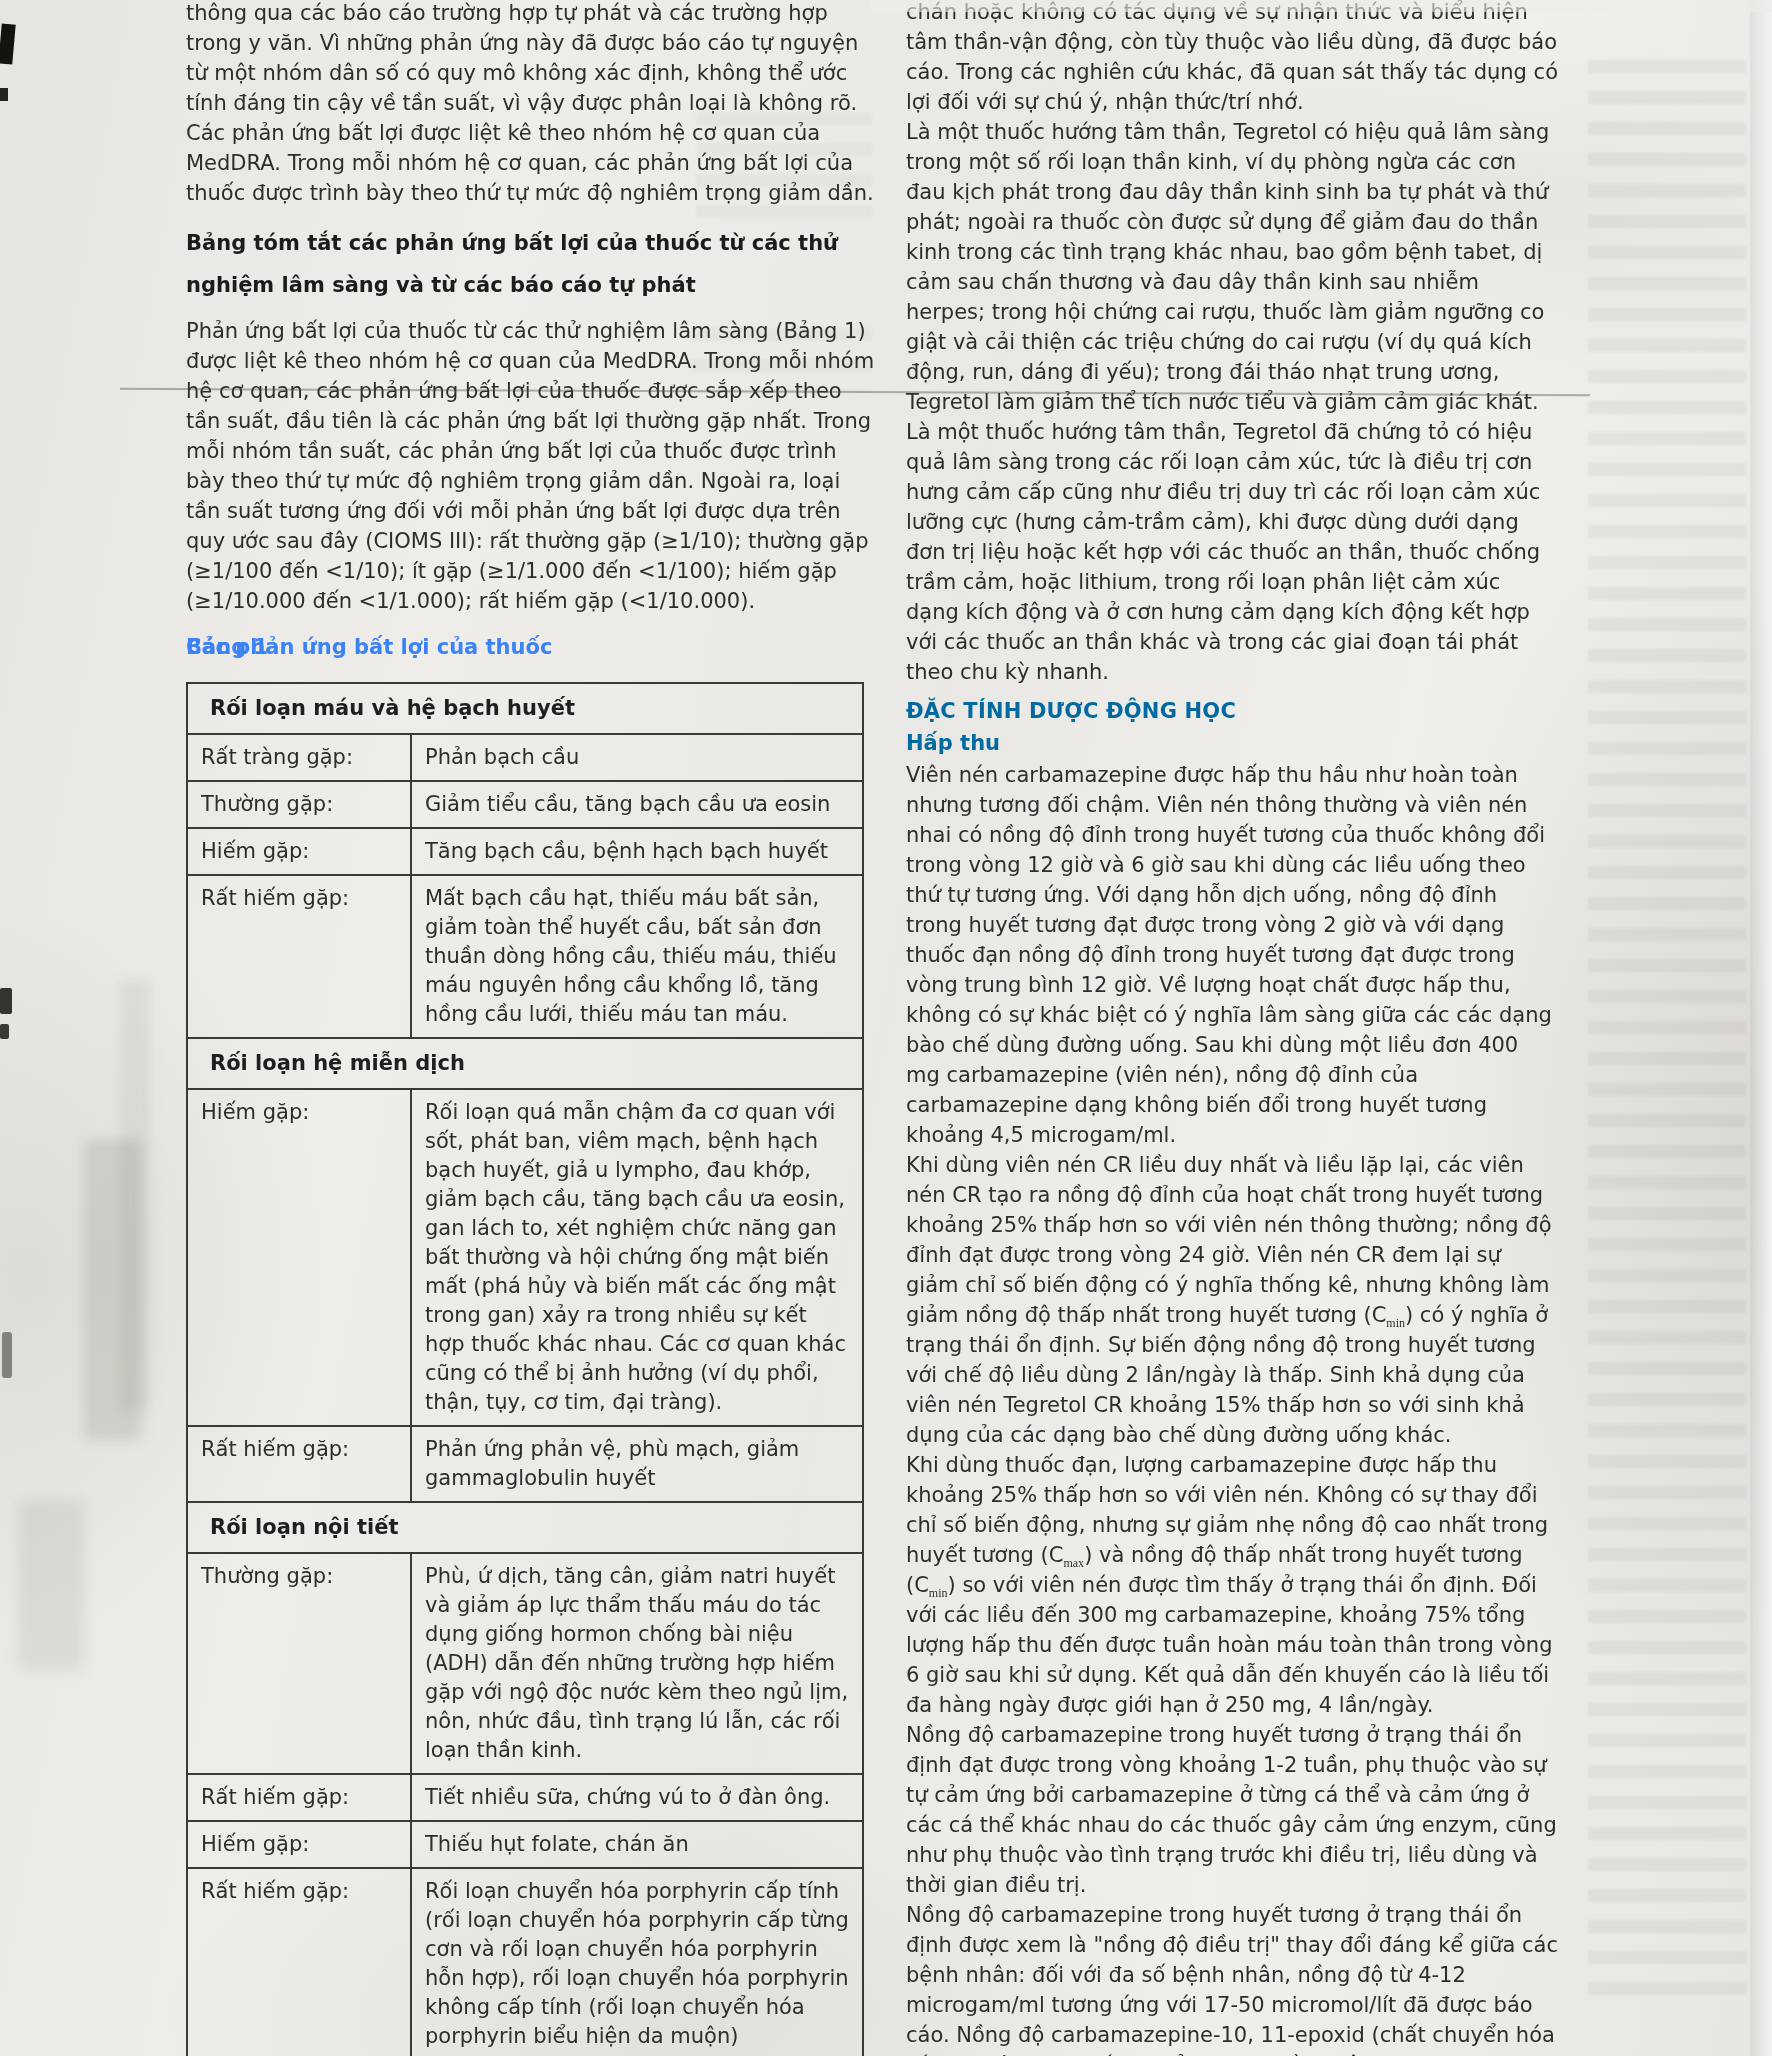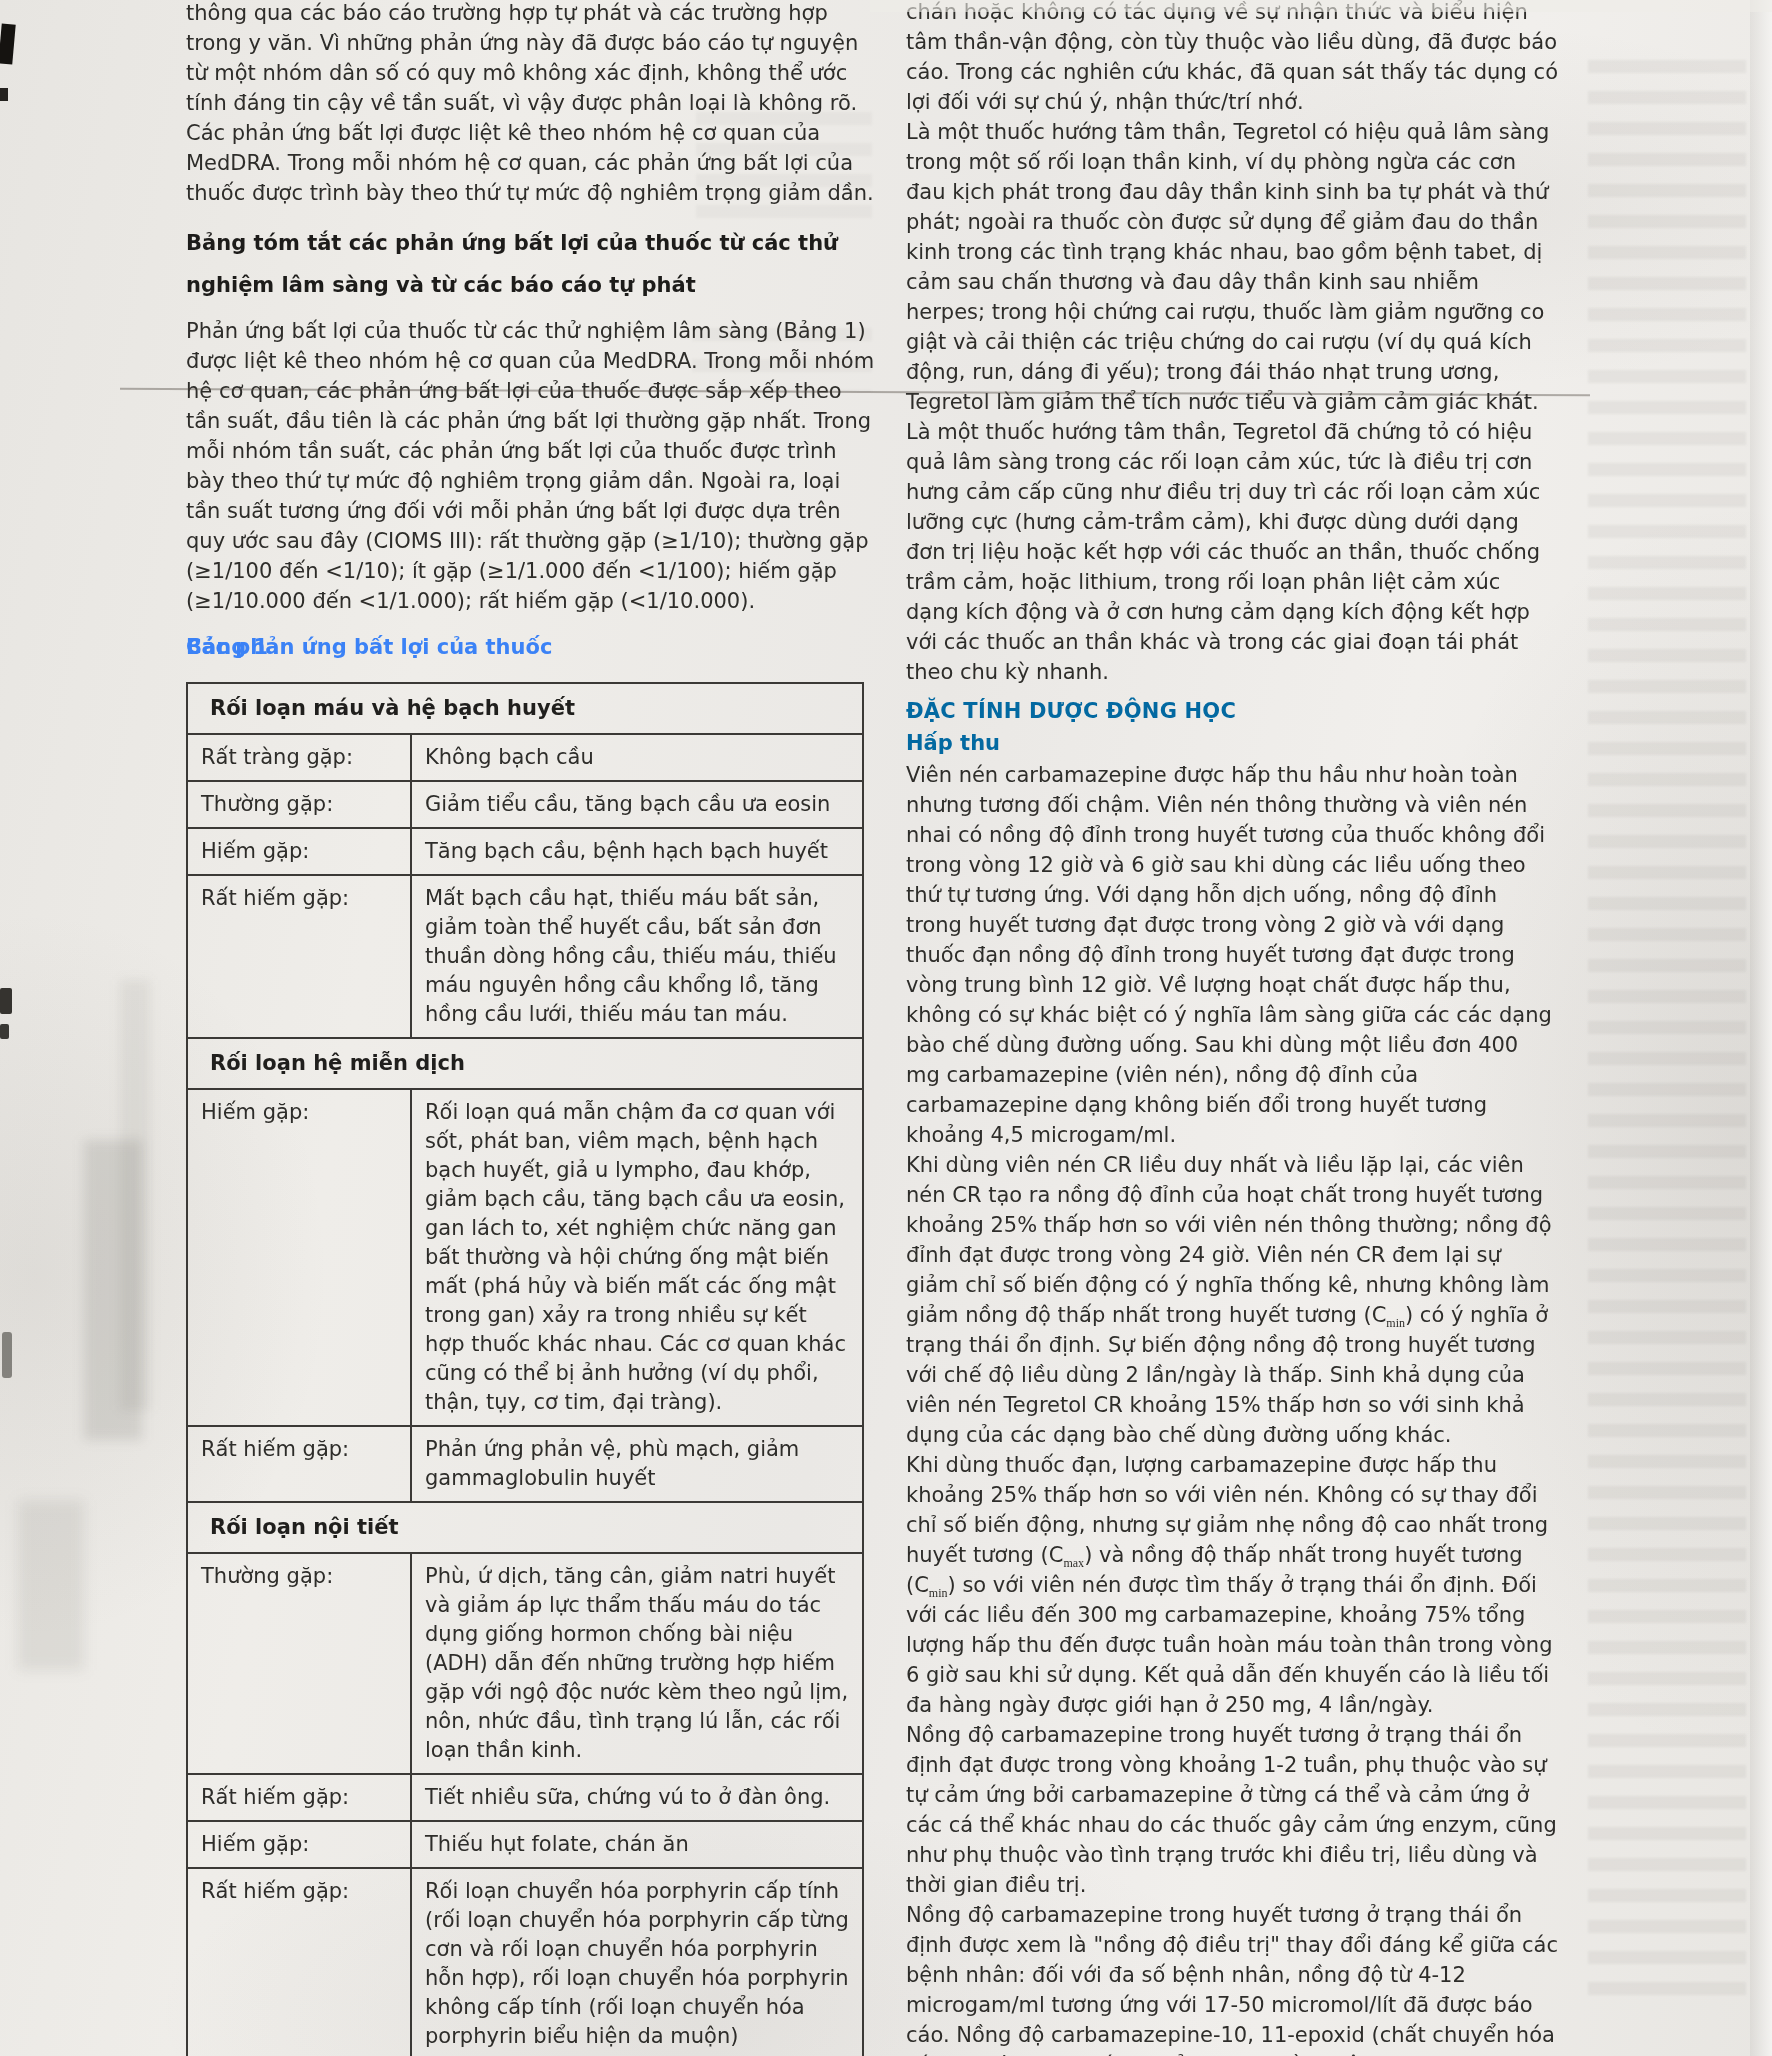--- a/index.html
+++ b/index.html
@@ -64,21 +64,21 @@
       <span class="cap-title">Các phản ứng bất lợi của thuốc</span>
     </div>
 
     <table class="adr">
       <tbody>
         <tr class="sec">
             <td colspan="2">Rối loạn máu và hệ bạch huyết</td>
           </tr>
         <tr>
             <td class="freq">Rất tràng gặp:</td>
-            <td class="desc">Không bạch cầu</td>
+            <td class="desc">Phản bạch cầu</td>
           </tr>
         <tr>
             <td class="freq">Thường gặp:</td>
             <td class="desc">Giảm tiểu cầu, tăng bạch cầu ưa eosin</td>
           </tr>
         <tr>
             <td class="freq">Hiếm gặp:</td>
             <td class="desc">Tăng bạch cầu, bệnh hạch bạch huyết</td>
           </tr>
         <tr>

